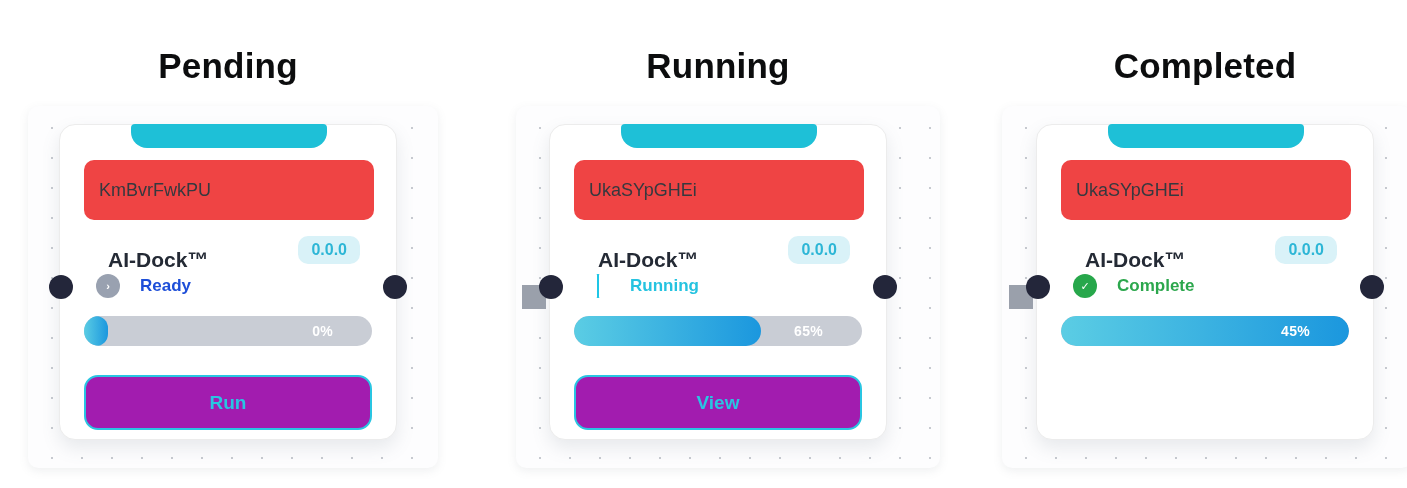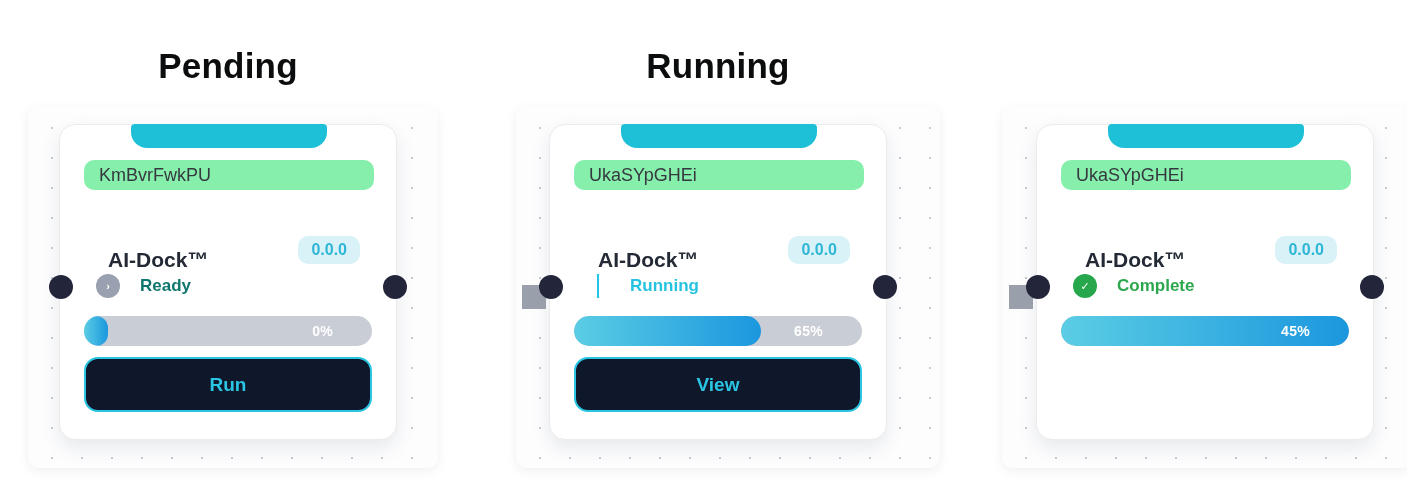--- a/index.html
+++ b/index.html
@@ -36,22 +36,22 @@
     box-shadow:0 8px 18px rgba(100,110,125,.14);
   }
   #card-0 { left:47px; } #card-1 { left:537px; } #card-2 { left:1024px; }
 
   .node-tab {
     position:absolute; top:-1px; left:71px; width:196px; height:21px;
     background:#1ec0d7; border-radius:4px 4px 16px 16px;
   }
 
   .node-input {
-    position:absolute; top:35px; left:24px; width:290px; height:30px;
-    background:#86efac; border:none; border-radius:10px; outline:none;
+    position:absolute; top:35px; left:24px; width:290px; height:60px;
+    background:#ef4444; border:none; border-radius:10px; outline:none;
     font-family:inherit; font-size:18px; color:#35393f; padding:0 15px;
   }
 
   .title-row {
     position:absolute; top:99px; left:24px; right:24px; height:36px;
     display:flex; align-items:flex-start; justify-content:space-between;
   }
   .tool-name { font-size:21px; font-weight:700; color:#242a35; }
   .version-badge {
     background:#d9f2f8; color:#2db6d6; font-size:16px; font-weight:600;
@@ -78,22 +78,22 @@
   .progress-fill {
     position:absolute; left:0; top:0; bottom:0; border-radius:15px;
     background:linear-gradient(90deg,#5bcde4,#1b97de);
   }
   .progress-label {
     position:absolute; right:27px; top:50%; transform:translateY(-50%);
     font-size:14px; font-weight:700; color:#ffffff; letter-spacing:.3px;
   }
 
   .action-btn {
-    position:absolute; top:232px; left:24px; right:24px; height:55px;
-    background:#0f172a; border:2px solid #29c5e2; border-radius:14px;
+    position:absolute; top:250px; left:24px; right:24px; height:55px;
+    background:#a21caf; border:2px solid #29c5e2; border-radius:14px;
     font-family:inherit; font-size:19px; font-weight:600; color:#29c5e2;
     cursor:pointer;
   }
 
   .handle {
     position:absolute; width:22px; height:22px; border-radius:50%;
     background:#23263a; top:150px; cursor:crosshair;
   }
   .handle-left  { left:-11px; }
   .handle-right { right:-11px; }
@@ -102,35 +102,36 @@
     background:#9aa0ab;
   }
 </style>
 </head>
 <body>
 
 <div class="stage">
 
   <h2 class="col-title" id="title-0">Pending</h2>
   <h2 class="col-title" id="title-1">Running</h2>
+  <h2 class="col-title" id="title-2">Completed</h2>
 
   <div class="panel" id="panel-0"></div>
   <div class="panel" id="panel-1"></div>
   <div class="panel" id="panel-2"></div>
 
   <div class="node-card" id="card-0">
     <div class="node-tab"></div>
     <input class="node-input" value="KmBvrFwkPU" style="">
     <div class="title-row">
       <span class="tool-name">AI-Dock™</span>
       <span class="version-badge">0.0.0</span>
     </div>
     <div class="status-row">
       <span class="status-icon glyph" style="background-color: rgb(153, 161, 176);">›</span>
-      <span class="status-label" style="color: #0f766e;">Ready</span>
+      <span class="status-label" style="color: #1d4ed8;">Ready</span>
     </div>
     <div class="progress">
       <div class="progress-fill" style="width: 0%;"></div>
       <span class="progress-label">0%</span>
     </div>
     <button class="action-btn">Run</button>
     <span class="handle handle-left"></span>
     <span class="handle handle-right"></span>
   </div>
 

